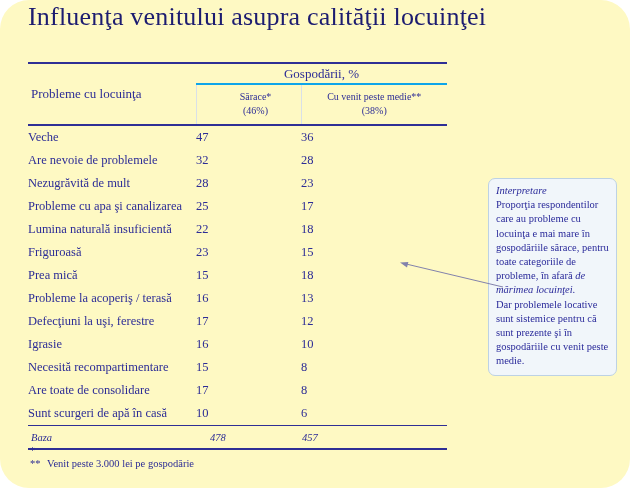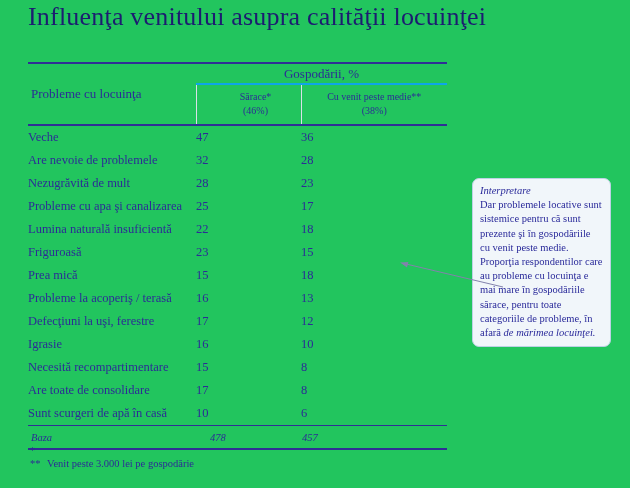--- a/index.html
+++ b/index.html
@@ -1,18 +1,18 @@
 <!DOCTYPE html>
 <html><head>
 <meta charset="utf-8">
 <style>
   html, body { margin:0; padding:0; background:#ffffff; }
   .slide {
-    position:relative; width:630px; height:488px; background:#22c55e;
-    overflow:hidden; font-family:"Liberation Serif", serif;
+    position:relative; width:630px; height:488px; background:#fef9c3;
+    overflow:hidden; font-family:"Liberation Serif", serif;border-radius:29px;
   }
   .title {
     position:absolute; left:28px; top:2px; margin:0;
     font-size:26px; font-weight:normal; color:#1c1c70; letter-spacing:0.2px;
   }
   
   .data-table {
     position:absolute; left:28px; top:62px; width:419px;
     border-collapse:collapse; table-layout:fixed;
     color:#2c2c96; border-top:2px solid #2f2f95;
@@ -42,21 +42,21 @@
   }
   
   .footnotes {
     position:absolute; left:30px; top:444px;
     font-size:10.5px; line-height:13px; color:#2c2c96;
   }
   .footnote { display:flex; }
   .fn-marker { width:17px; flex:0 0 17px; }
   
   .interp-box {
-    position:absolute; left:472px; top:178px; width:139px; box-sizing:border-box;
+    position:absolute; left:488px; top:178px; width:129px; box-sizing:border-box;
     background:#f1f6fa; border:1px solid #bdd2e4; border-radius:7px;
     padding:5px 7px 6px; font-size:10.5px; line-height:14.2px; color:#2a2a9a;
   }
   .interp-title { font-style:italic; margin:0 0 1px 0; }
   .interp-box p { margin:0; }
   .italic { font-style:italic; }
   
   .arrow-svg { position:absolute; left:392px; top:252px; width:115px; height:40px; }
 </style>
 </head>
@@ -169,22 +169,22 @@
       <span class="fn-marker">*</span>
     </div>
     <div class="footnote">
       <span class="fn-marker">**</span>
       <span>Venit peste 3.000 lei pe gospodărie</span>
     </div>
   </div>
 
   <div class="interp-box">
     <p class="interp-title">Interpretare</p>
+    <p><span>Proporţia respondentilor care au probleme cu locuinţa e mai mare în gospodăriile sărace, pentru toate categoriile de probleme, în afară </span><span class="italic">de mărimea locuinţei.</span></p>
     <p>Dar problemele locative sunt sistemice pentru că sunt prezente şi în gospodăriile cu venit peste medie.</p>
-    <p><span>Proporţia respondentilor care au probleme cu locuinţa e mai mare în gospodăriile sărace, pentru toate categoriile de probleme, în afară </span><span class="italic">de mărimea locuinţei.</span></p>
   </div>
 
   <svg class="arrow-svg" viewBox="0 0 115 40" xmlns="http://www.w3.org/2000/svg">
     <line x1="111" y1="35" x2="12" y2="11.5" stroke="#8282ac" stroke-width="1"></line>
     <polygon points="8,10.5 16.4,10.1 15.0,15.6" fill="#8282ac"></polygon>
   </svg>
 
 </div>
 
 </body></html>

